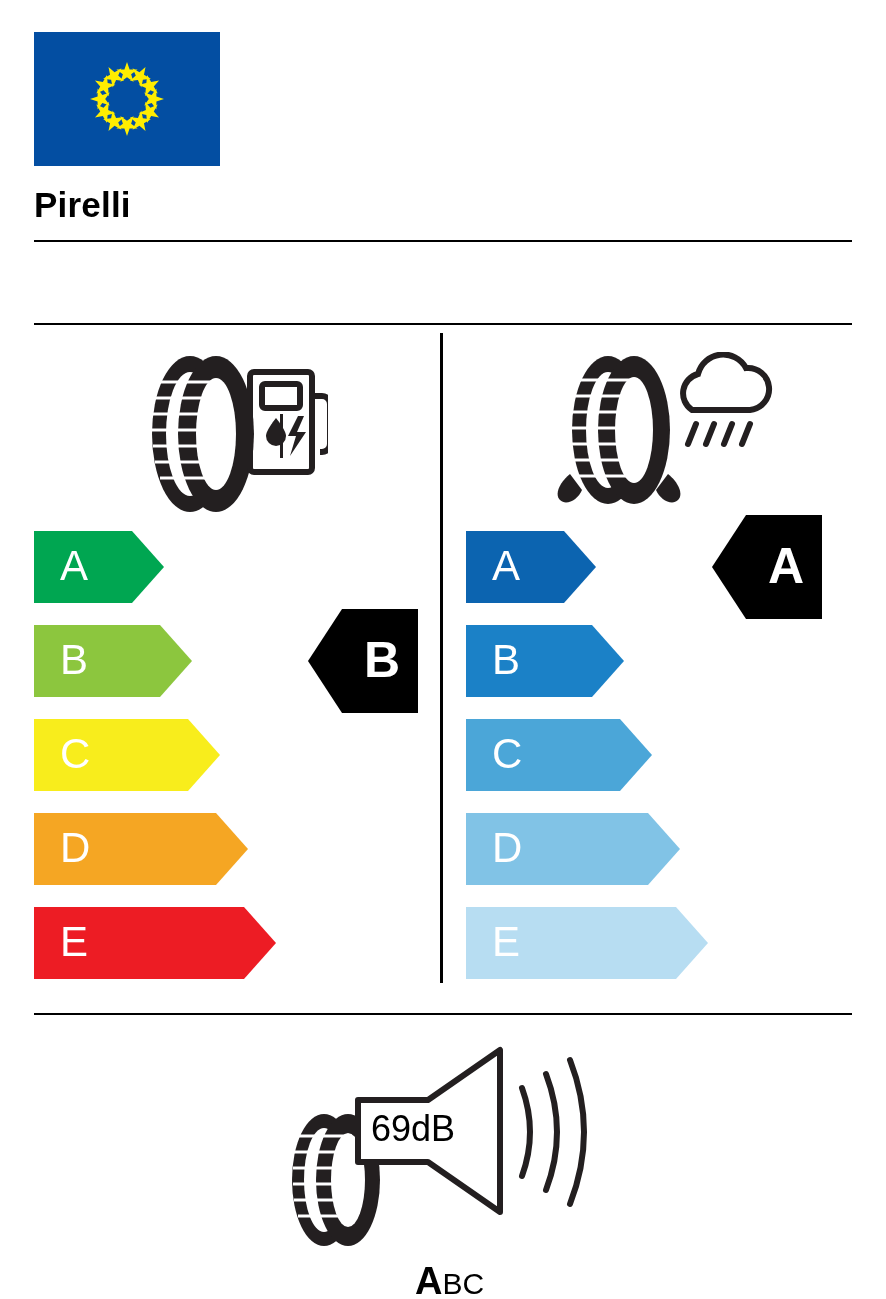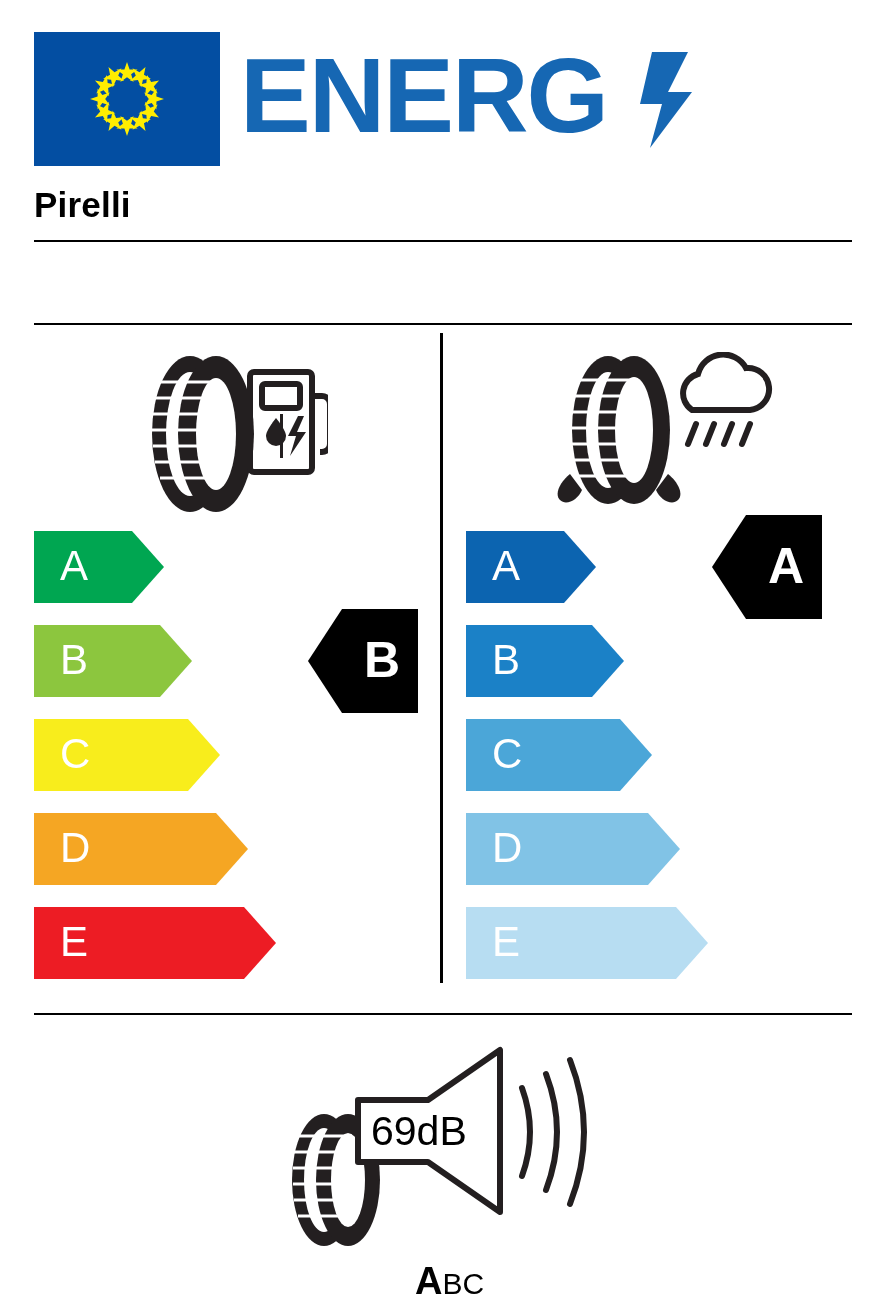--- a/index.html
+++ b/index.html
@@ -132,21 +132,21 @@
     font-size: 50px;
     font-weight: bold;
     line-height: 1;
   }
 
   
   .noise-db {
     position: absolute;
     left: 371px;
     top: 1108px;
-    font-size: 41px;
+    font-size: 36px;
     color: #000;
   }
   .noise-class {
     position: absolute;
     left: 415px;
     top: 1222px;
     line-height: 1;
     margin-top: 40px;
   }
   .noise-class .sel {
@@ -179,26 +179,20 @@
         <polygon points="93,30 95.6,37.6 103.6,37.6 97.1,42.3 99.6,49.9 93,45.2 86.4,49.9 88.9,42.3 82.4,37.6 90.4,37.6" transform="rotate(180 93 67)"></polygon>
         <polygon points="93,30 95.6,37.6 103.6,37.6 97.1,42.3 99.6,49.9 93,45.2 86.4,49.9 88.9,42.3 82.4,37.6 90.4,37.6" transform="rotate(210 93 67)"></polygon>
         <polygon points="93,30 95.6,37.6 103.6,37.6 97.1,42.3 99.6,49.9 93,45.2 86.4,49.9 88.9,42.3 82.4,37.6 90.4,37.6" transform="rotate(240 93 67)"></polygon>
         <polygon points="93,30 95.6,37.6 103.6,37.6 97.1,42.3 99.6,49.9 93,45.2 86.4,49.9 88.9,42.3 82.4,37.6 90.4,37.6" transform="rotate(270 93 67)"></polygon>
         <polygon points="93,30 95.6,37.6 103.6,37.6 97.1,42.3 99.6,49.9 93,45.2 86.4,49.9 88.9,42.3 82.4,37.6 90.4,37.6" transform="rotate(300 93 67)"></polygon>
         <polygon points="93,30 95.6,37.6 103.6,37.6 97.1,42.3 99.6,49.9 93,45.2 86.4,49.9 88.9,42.3 82.4,37.6 90.4,37.6" transform="rotate(330 93 67)"></polygon>
       </g>
     </svg>
   </div>
 
-  <div class="energ-wordmark">
-    <svg width="470" height="104" viewBox="0 0 470 104">
-      <text x="0" y="84" font-family="Liberation Sans, sans-serif" font-size="106" font-weight="bold" fill="#1667b3" letter-spacing="-2">ENERG</text>
-      <polygon points="412,4 448,4 428,44 452,44 410,100 422,56 400,56" fill="#1667b3"></polygon>
-    </svg>
-  </div>
 
   <div class="brand-name">Pirelli</div>
 
   <div class="rule rule-under-brand"></div>
   <div class="rule rule-top-grid"></div>
   <div class="divider-vert"></div>
   <div class="rule rule-above-noise"></div>
 
   <div class="icon-fuel-tyre">
     <svg width="200" height="165" viewBox="0 0 200 165">

